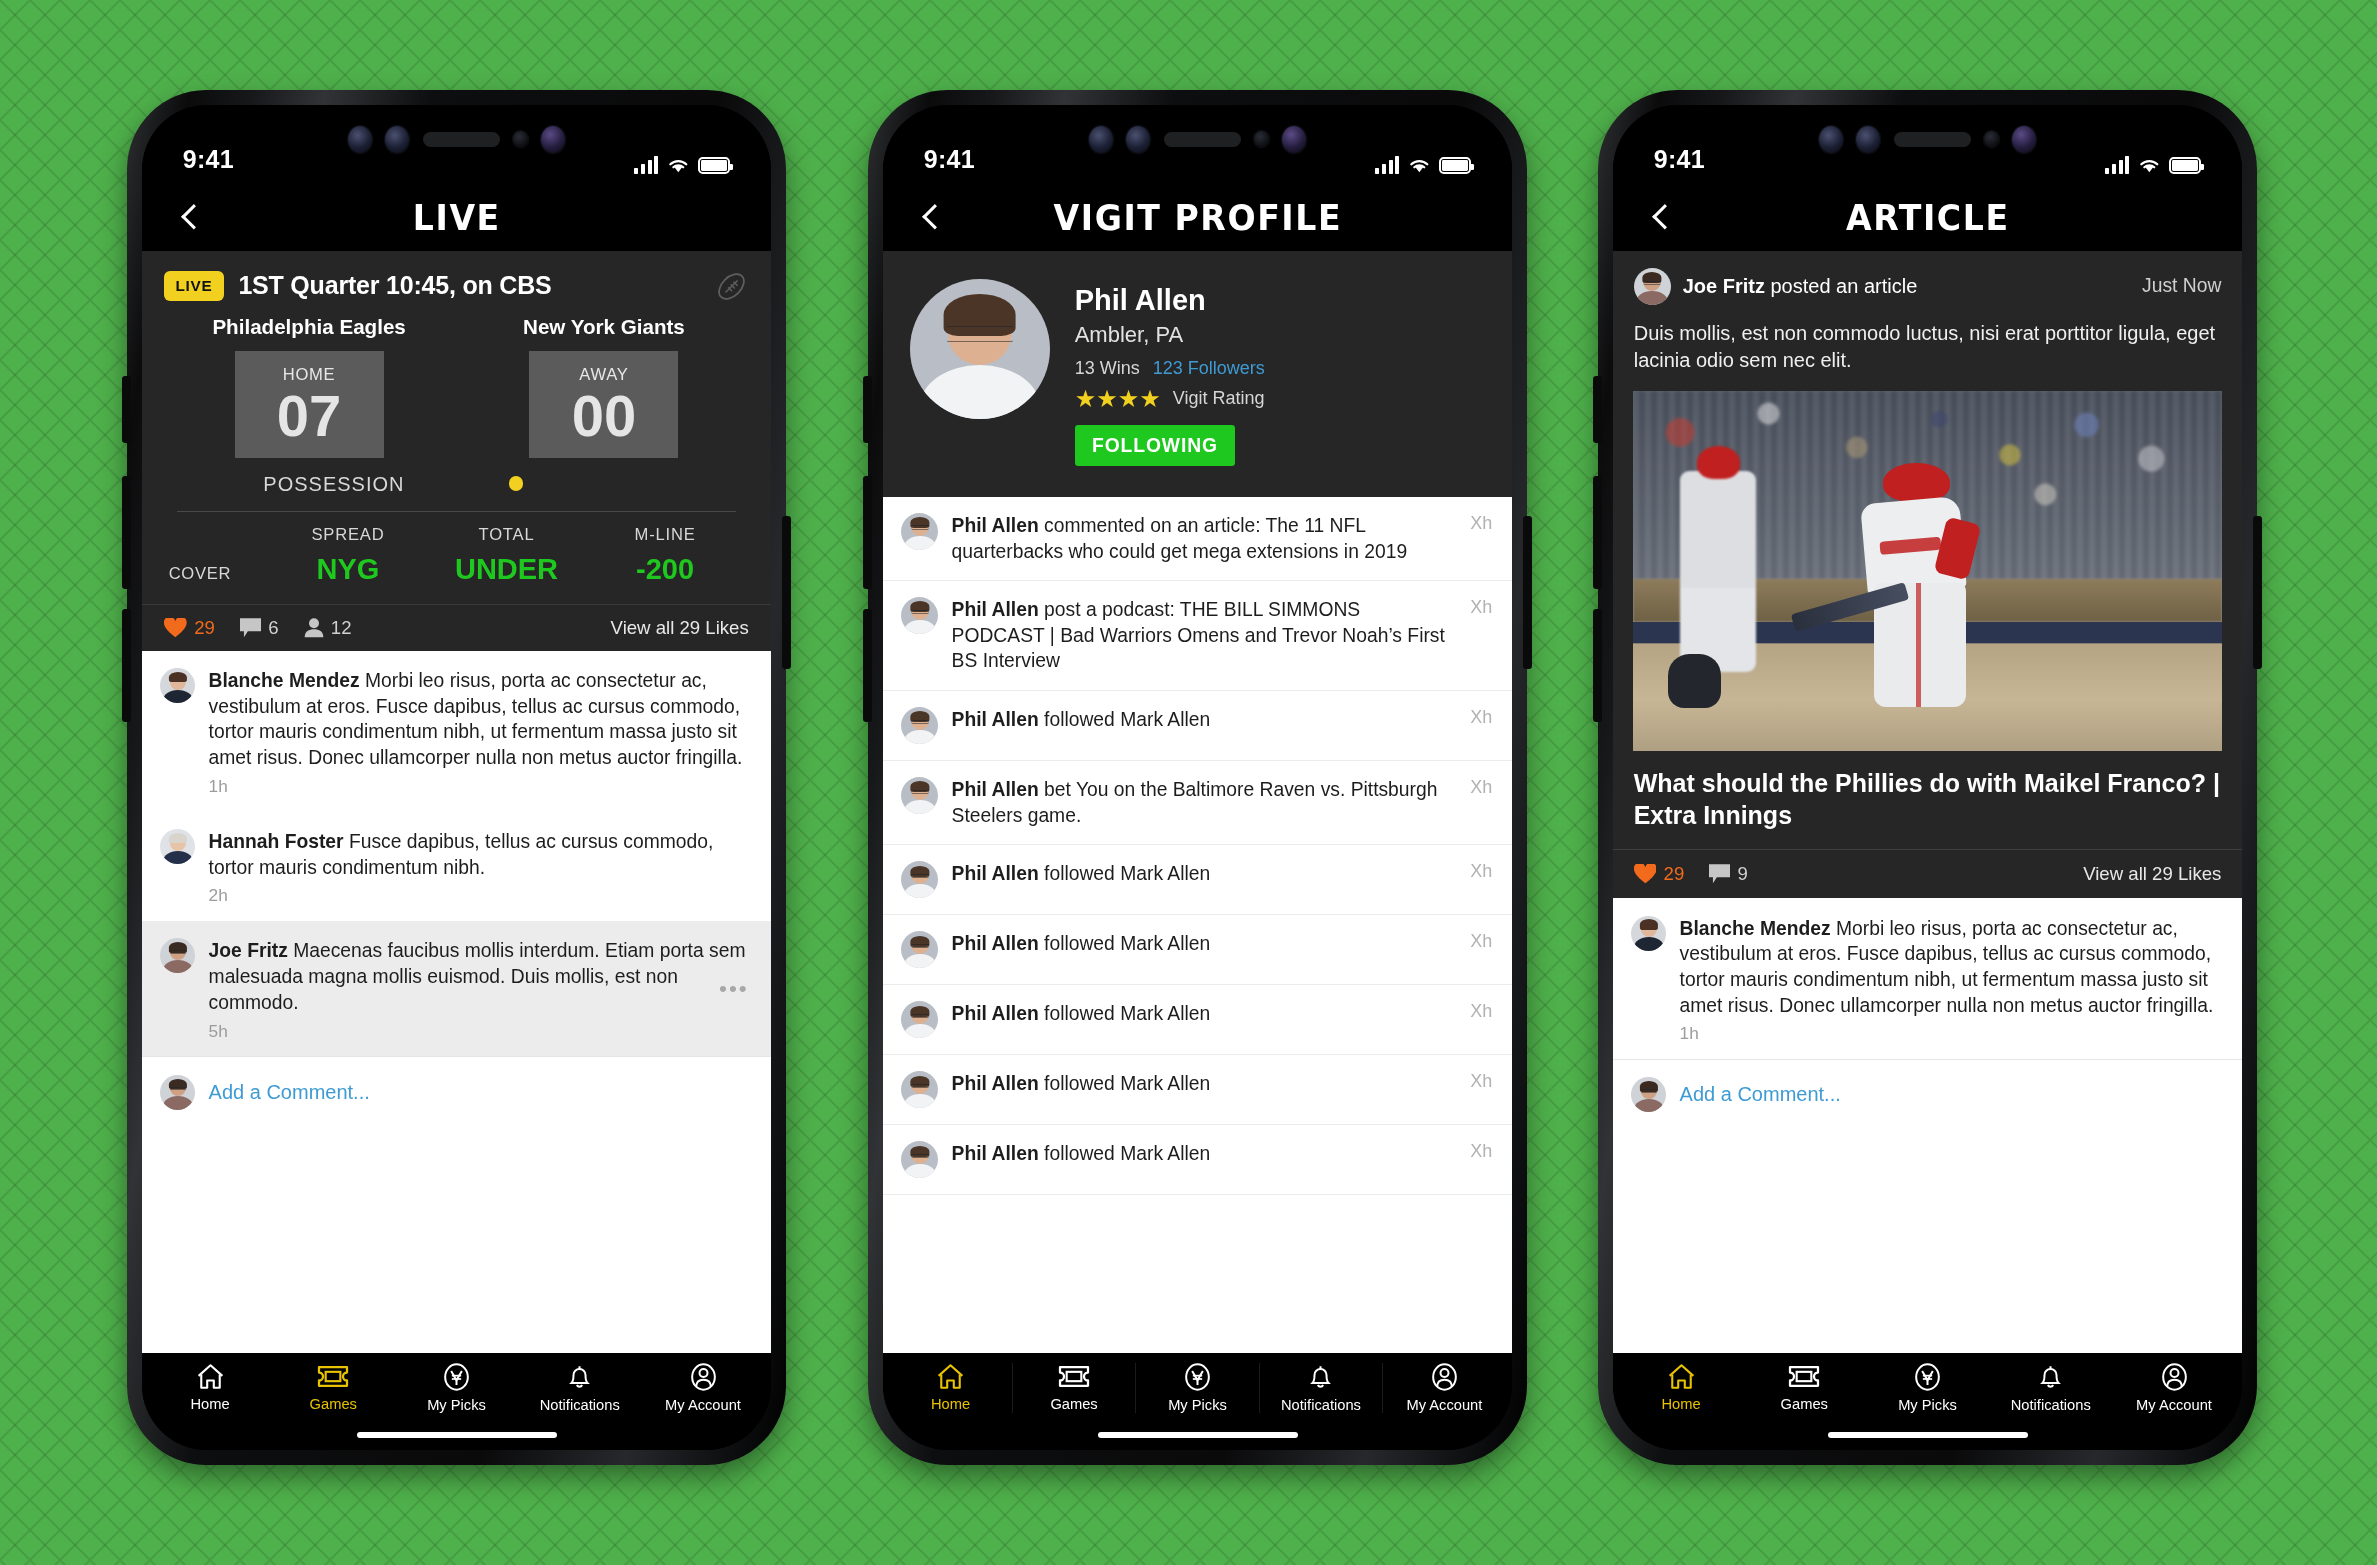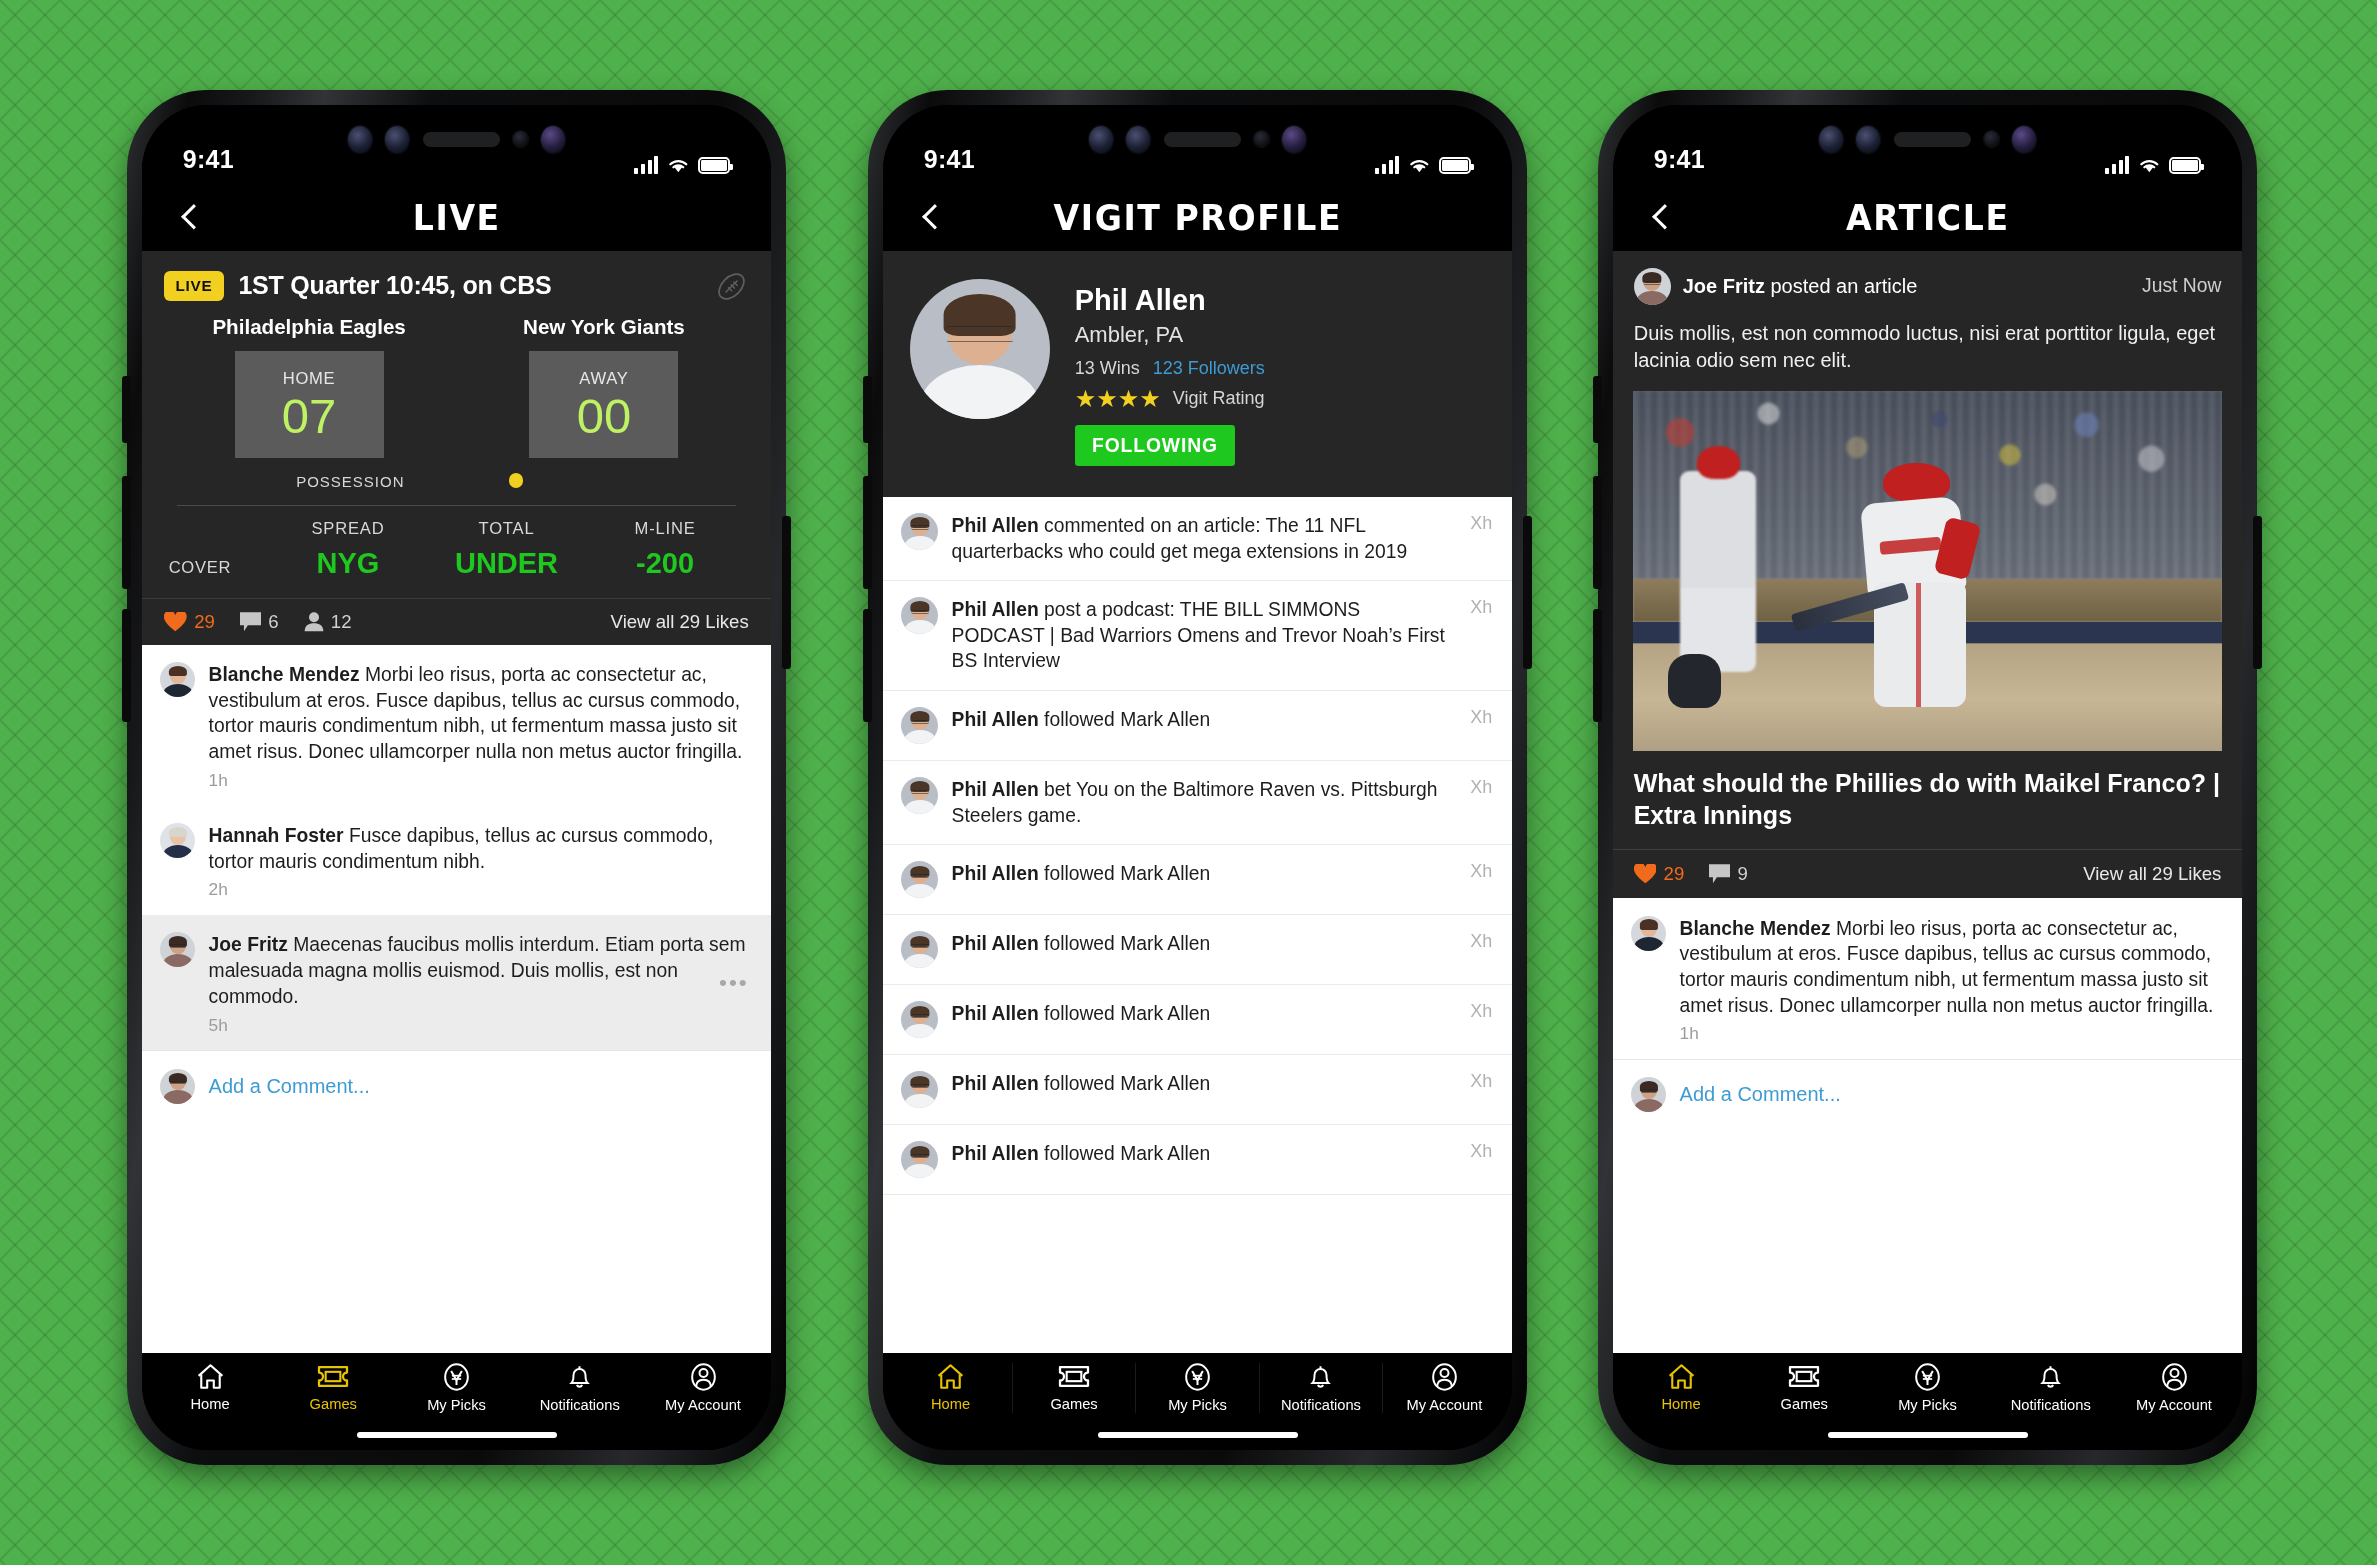--- a/index.html
+++ b/index.html
@@ -154,27 +154,27 @@
 
   .teams-row { display: flex; padding: 6.7px 20px 0 20px; }
   .team-col { flex: 1; text-align: center; }
   .team-name { color: #fff; font-size: 20.6px; font-weight: 700; margin-bottom: 12px; }
   .score-box {
     width: 149px; height: 107px; margin: 0 auto;
     background: #5b5b5b;
     display: flex; flex-direction: column; align-items: center; justify-content: center;
   }
   .score-box .side { color: #e7e7e7; font-size: 16.6px; letter-spacing: 0.7px; margin-bottom: 2.7px; }
-  .score-box .num  { color: #bef264; font-size: 49px; font-weight: 400; line-height: 1; }
+  .score-box .num  { color: #e5e5e5; font-size: 58px; font-weight: 700; line-height: 1; }
 
   .possession-row {
     display: flex; align-items: center; justify-content: center;
     gap: 0; padding: 14.7px 20px 0 20px;
   }
-  .poss-label { flex: 1; text-align: right; color: #d8d8d8; font-size: 15px; letter-spacing: 1px; padding-right: 48px; }
+  .poss-label { flex: 1; text-align: right; color: #d8d8d8; font-size: 20px; letter-spacing: 1px; padding-right: 48px; }
   .poss-dot-wrap { flex: 1; text-align: left; padding-left: 56px; }
   .poss-dot { display:inline-block; width: 14.7px; height: 14.7px; border-radius: 50%; background: #f2d020; }
 
   .odds-divider { height: 1.3px; background: #4a4a4a; margin: 14.7px 35px 0 35px; }
   .odds-grid { display: flex; padding: 13.3px 27px 17.3px 27px; }
   .odds-cover { width: 100px; display: flex; align-items: flex-end; padding-bottom: 2.7px;
                 color: #d8d8d8; font-size: 16.6px; letter-spacing: 0.7px; }
   .odds-col { flex: 1; text-align: center; }
   .odds-col .lbl { color: #d8d8d8; font-size: 16.6px; letter-spacing: 0.8px; margin-bottom: 8px; }
   .odds-col .val { color: #1ec81e; font-size: 29px; font-weight: 700; }

